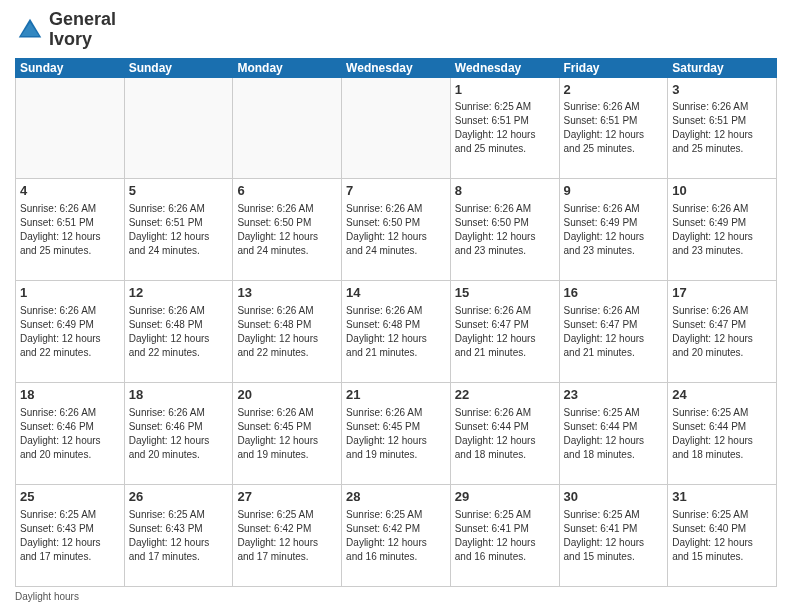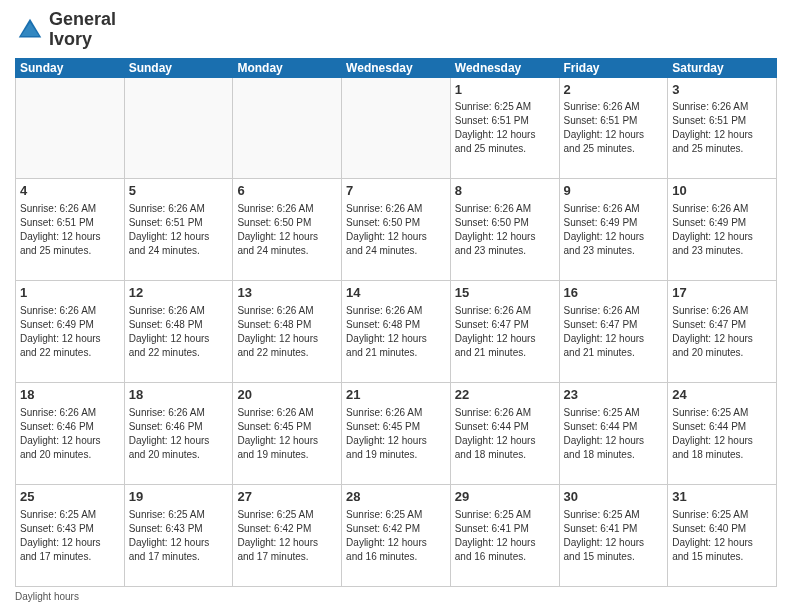--- a/index.html
+++ b/index.html
@@ -314,21 +314,21 @@
         </tr>
         <tr>
           <td>
             <span class="day-number">25</span>
             <div class="day-info">Sunrise: 6:25 AM
 Sunset: 6:43 PM
 Daylight: 12 hours
 and 17 minutes.</div>
           </td>
           <td>
-            <span class="day-number">19</span>
+            <span class="day-number">26</span>
             <div class="day-info">Sunrise: 6:25 AM
 Sunset: 6:43 PM
 Daylight: 12 hours
 and 17 minutes.</div>
           </td>
           <td>
             <span class="day-number">27</span>
             <div class="day-info">Sunrise: 6:25 AM
 Sunset: 6:42 PM
 Daylight: 12 hours

